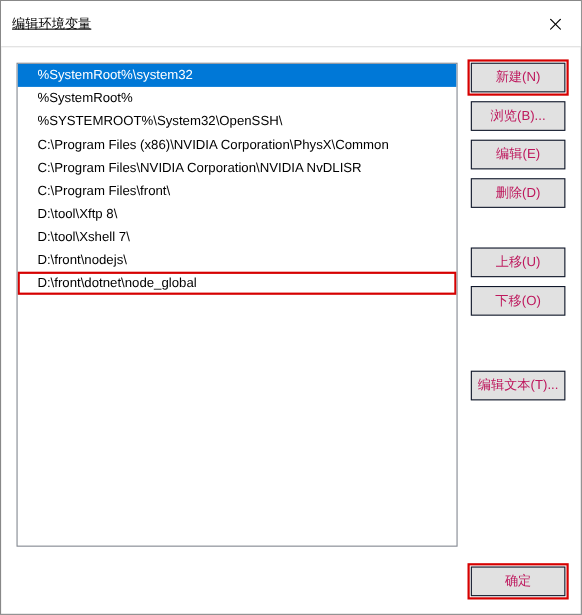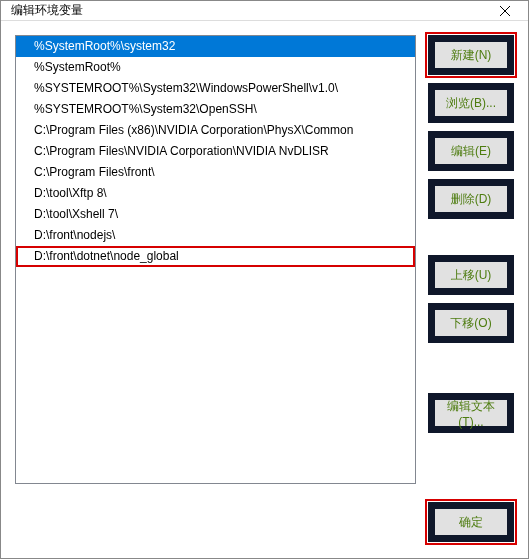--- a/index.html
+++ b/index.html
@@ -13,26 +13,27 @@
     }
     .window {
       width: 529px;
       height: 559px;
       background: #fff;
       display: flex;
       flex-direction: column;
       border: 1px solid #888;
     }
     .titlebar {
-      height: 20px;
+      height: 42px;
       display: flex;
       align-items: center;
       padding: 0 0 0 10px;
       border-bottom: 1px solid #ddd;
       background: #fff;
+      text-decoration: underline;
     }
     .titlebar-title {
       flex: 1;
       font-size: 12px;
       color: #000;
     }
     .close-btn {
       width: 46px;
       height: 30px;
       display: flex;
@@ -75,25 +76,25 @@
       position: relative;
       z-index: 1;
     }
     .button-col {
       width: 86px;
       display: flex;
       flex-direction: column;
       gap: 8px;
     }
     .btn {
-      height: 40px;
+      height: 27px;
       background: #e1e1e1;
-      border: 7px solid #0f172a;
+      border: 1px solid #0f172a;
       font-size: 12px;
-      color: #4d7c0f;
+      color: #be185d;
       cursor: pointer;
       display: flex;
       align-items: center;
       justify-content: center;
       font-family: inherit;
     }
     .btn.highlighted {
       outline: 2px solid #d60000;
       outline-offset: 1px;
     }
@@ -121,21 +122,20 @@
             <line x1="10" y1="0" x2="0" y2="10" stroke="#000" stroke-width="1"></line>
           </svg>
       </span>
     </div>
   </div>
 
   <div class="content">
     <div class="list-area" id="path-list">
         <div class="list-row selected">%SystemRoot%\system32</div>
         <div class="list-row">%SystemRoot%</div>
-        <div class="list-row">%SYSTEMROOT%\System32\WindowsPowerShell\v1.0\</div>
         <div class="list-row">%SYSTEMROOT%\System32\OpenSSH\</div>
         <div class="list-row">C:\Program Files (x86)\NVIDIA Corporation\PhysX\Common</div>
         <div class="list-row">C:\Program Files\NVIDIA Corporation\NVIDIA NvDLISR</div>
         <div class="list-row">C:\Program Files\front\</div>
         <div class="list-row">D:\tool\Xftp 8\</div>
         <div class="list-row">D:\tool\Xshell 7\</div>
         <div class="list-row">D:\front\nodejs\</div>
         <div class="list-row highlighted">D:\front\dotnet\node_global</div>
       </div>
 

